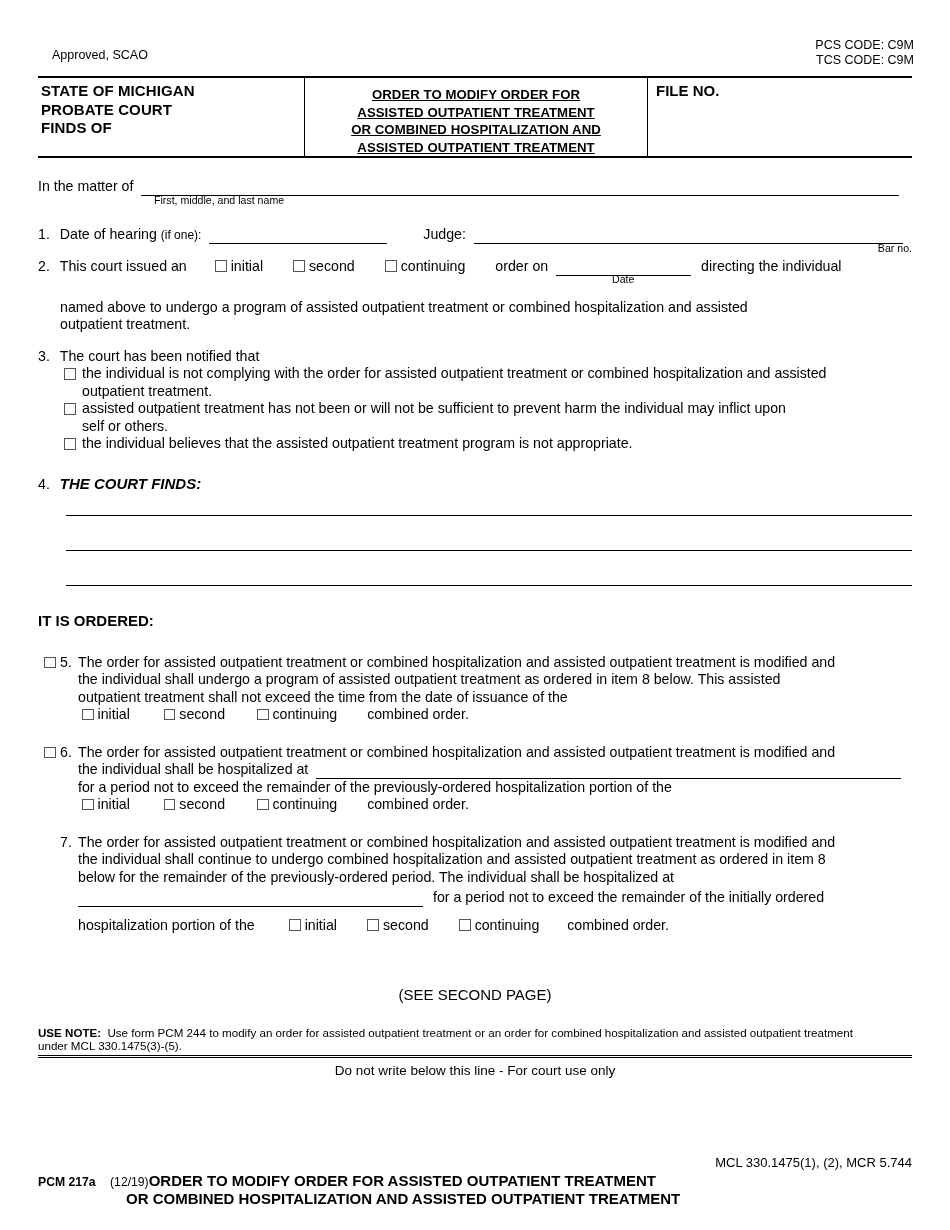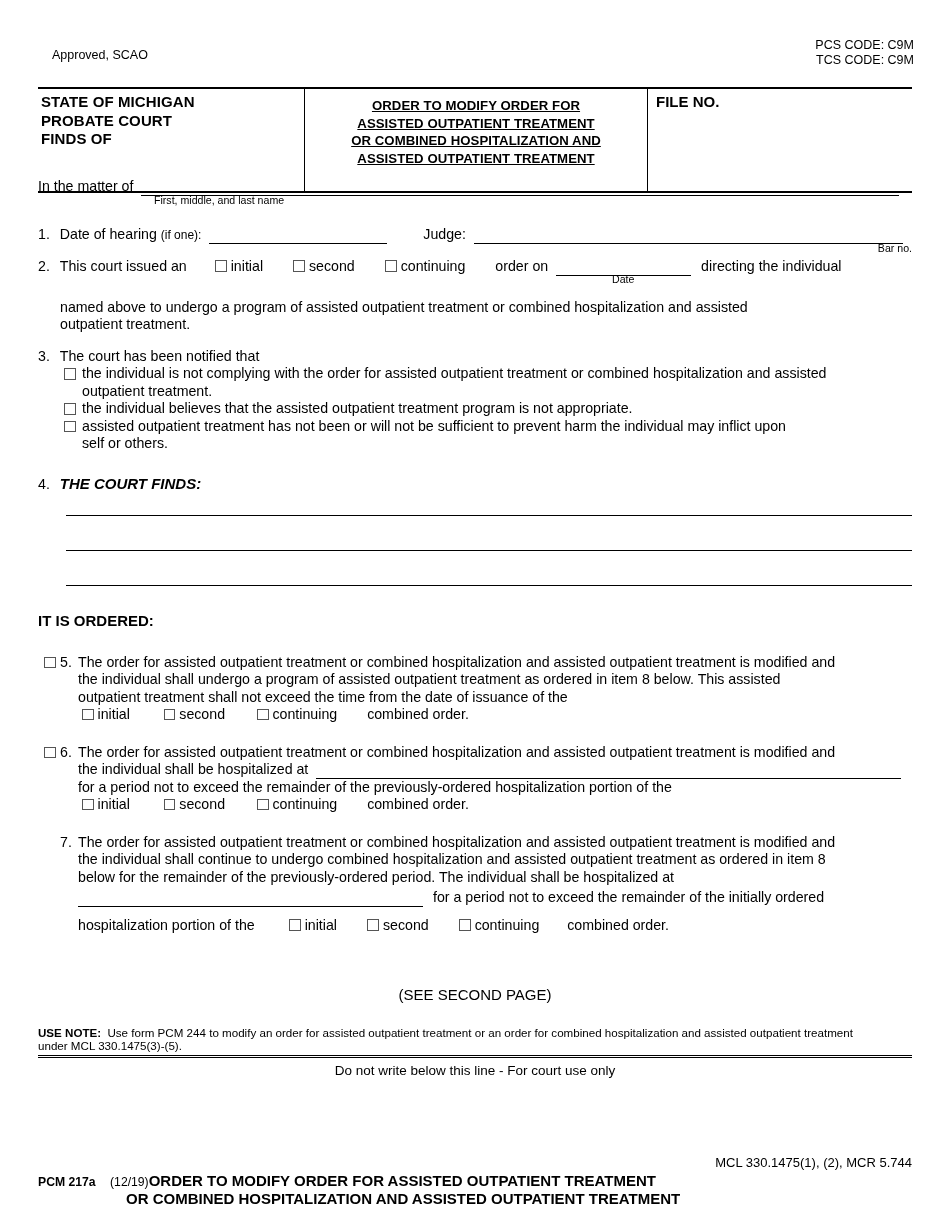--- a/index.html
+++ b/index.html
@@ -28,25 +28,24 @@
     position: absolute;
     top: 48px; left: 52px;
     font-size: 12.5px;
   }
 
   
   .hdr {
     position: absolute;
     top: 76px; left: 38px;
     width: 874px;
-    height: 106px;
+    height: 82px;
     border-top: 2.5px solid #000;
     border-bottom: 2.5px solid #000;
     display: flex;
-    margin-top: 11px;
   }
   .hdr-left {
     width: 266px;
     padding: 4px 0 0 3px;
     font-weight: bold;
     font-size: 15px;
     line-height: 18.5px;
     letter-spacing: 0.1px;
   }
   .hdr-mid {
@@ -195,26 +194,26 @@
     </div>
 
     <div class="ind" style="padding-left:26px;">
       <div style="position:relative; padding-left:18px;">
         <span class="cb cb-sm" style="position:absolute; left:0; top:3px;"></span>
         <span>the individual is not complying with the order for assisted outpatient treatment or combined hospitalization and assisted</span>
         <div>outpatient treatment.</div>
       </div>
       <div style="position:relative; padding-left:18px;">
         <span class="cb cb-sm" style="position:absolute; left:0; top:3px;"></span>
-        <span>the individual believes that the assisted outpatient treatment program is not appropriate.</span>
+        <span>assisted outpatient treatment has not been or will not be sufficient to prevent harm the individual may inflict upon</span>
+        <div>self or others.</div>
       </div>
       <div style="position:relative; padding-left:18px;">
         <span class="cb cb-sm" style="position:absolute; left:0; top:3px;"></span>
-        <span>assisted outpatient treatment has not been or will not be sufficient to prevent harm the individual may inflict upon</span>
-        <div>self or others.</div>
+        <span>the individual believes that the assisted outpatient treatment program is not appropriate.</span>
       </div>
     </div>
 
     <div class="row" style="margin-top:22px;">
       <span>4.</span>
       <span class="bold" style="margin-left:6px; font-size:15px;font-style:italic;">THE COURT FINDS:</span>
     </div>
 
     <div style="margin-top:22px;">
       <div class="findline"></div>

